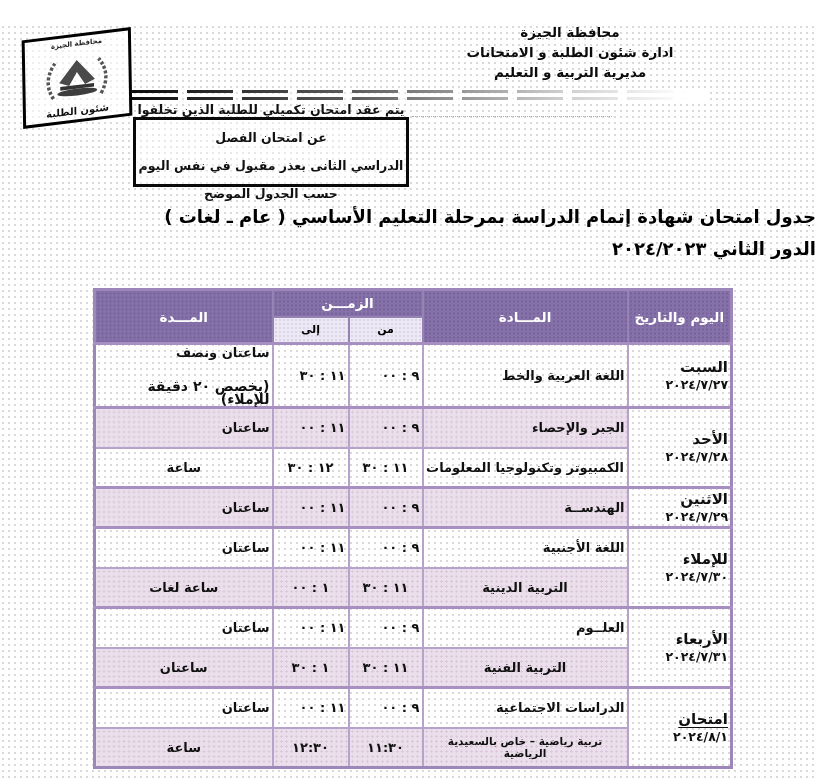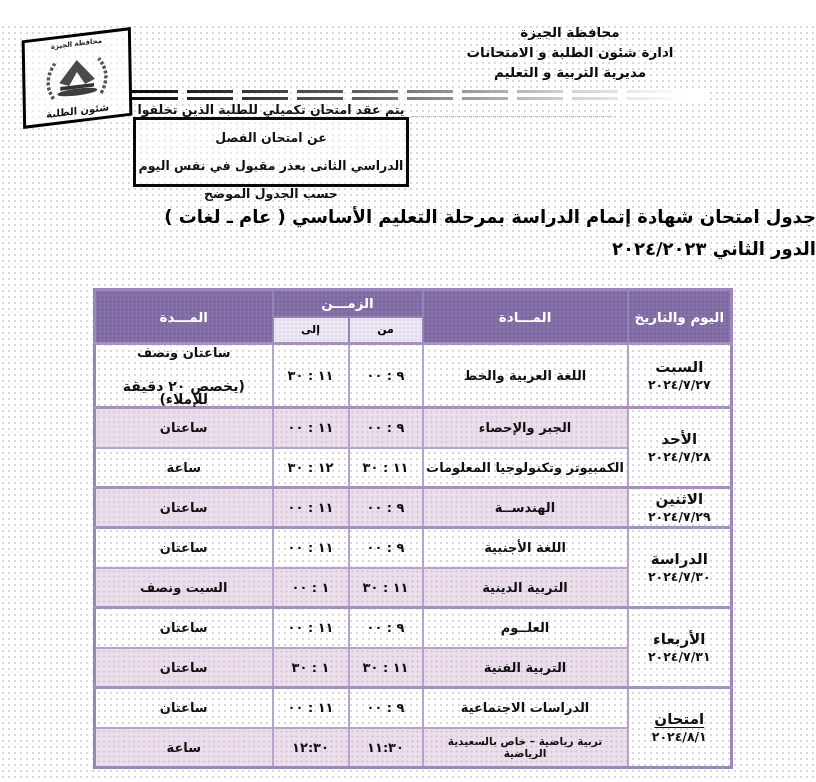--- a/index.html
+++ b/index.html
@@ -69,21 +69,21 @@
   .sched thead tr{height:27px;}
   .sched thead th.sub{
     background-color:#ece8f4;
     background-image:radial-gradient(circle,#ddd5ea 1px,transparent 1.2px);
     background-size:4px 4px;
     color:#000;font-size:11px;
   }
   .sched tbody tr{height:40px;}
   .sched tbody tr.r1{height:58px;}
   .sched tbody td{font-weight:bold;font-size:13px;color:#101010;background:transparent;}
-  .sched tbody tr.grp td{border-top:3px solid #a78fc2;}
+  .sched tbody tr.grp td{border-top:3px solid #a78fc2;text-align:right;}
   .sched tbody tr.sh td{
     background-color:#eadfea;
     background-image:radial-gradient(circle,#dcc9dc 1px,transparent 1.15px);
     background-size:5px 5px;
   }
   .sched tbody td.day{background:transparent !important;background-image:none !important;}
   .day-name{font-size:15px;font-weight:bold;line-height:18px;}
   .day-name.underline{text-decoration:underline;text-underline-offset:3px;}
   .day-date{font-size:12.5px;font-weight:bold;line-height:17px;}
   .subj{font-size:12.5px;}
@@ -194,33 +194,33 @@
           <div class="day-date time-val">٢٠٢٤/٧/٢٩</div>
         </td>
         <td class="subj">الهندســة</td>
         <td><span class="time-val">٩ : ٠٠</span></td>
         <td><span class="time-val">١١ : ٠٠</span></td>
         <td>ساعتان</td>
       </tr>
 
       <tr class="grp">
         <td class="day" rowspan="2">
-          <div class="day-name">الدراسة</div>
+          <div class="day-name">للإملاء</div>
           <div class="day-date time-val">٢٠٢٤/٧/٣٠</div>
         </td>
         <td class="subj">اللغة الأجنبية</td>
         <td><span class="time-val">٩ : ٠٠</span></td>
         <td><span class="time-val">١١ : ٠٠</span></td>
         <td>ساعتان</td>
       </tr>
       <tr class="sh">
         <td class="subj">التربية الدينية</td>
         <td><span class="time-val">١١ : ٣٠</span></td>
         <td><span class="time-val">١ : ٠٠</span></td>
-        <td>السبت ونصف</td>
+        <td>ساعة لغات</td>
       </tr>
 
       <tr class="grp">
         <td class="day" rowspan="2">
           <div class="day-name">الأربعاء</div>
           <div class="day-date time-val">٢٠٢٤/٧/٣١</div>
         </td>
         <td class="subj">العلــوم</td>
         <td><span class="time-val">٩ : ٠٠</span></td>
         <td><span class="time-val">١١ : ٠٠</span></td>

